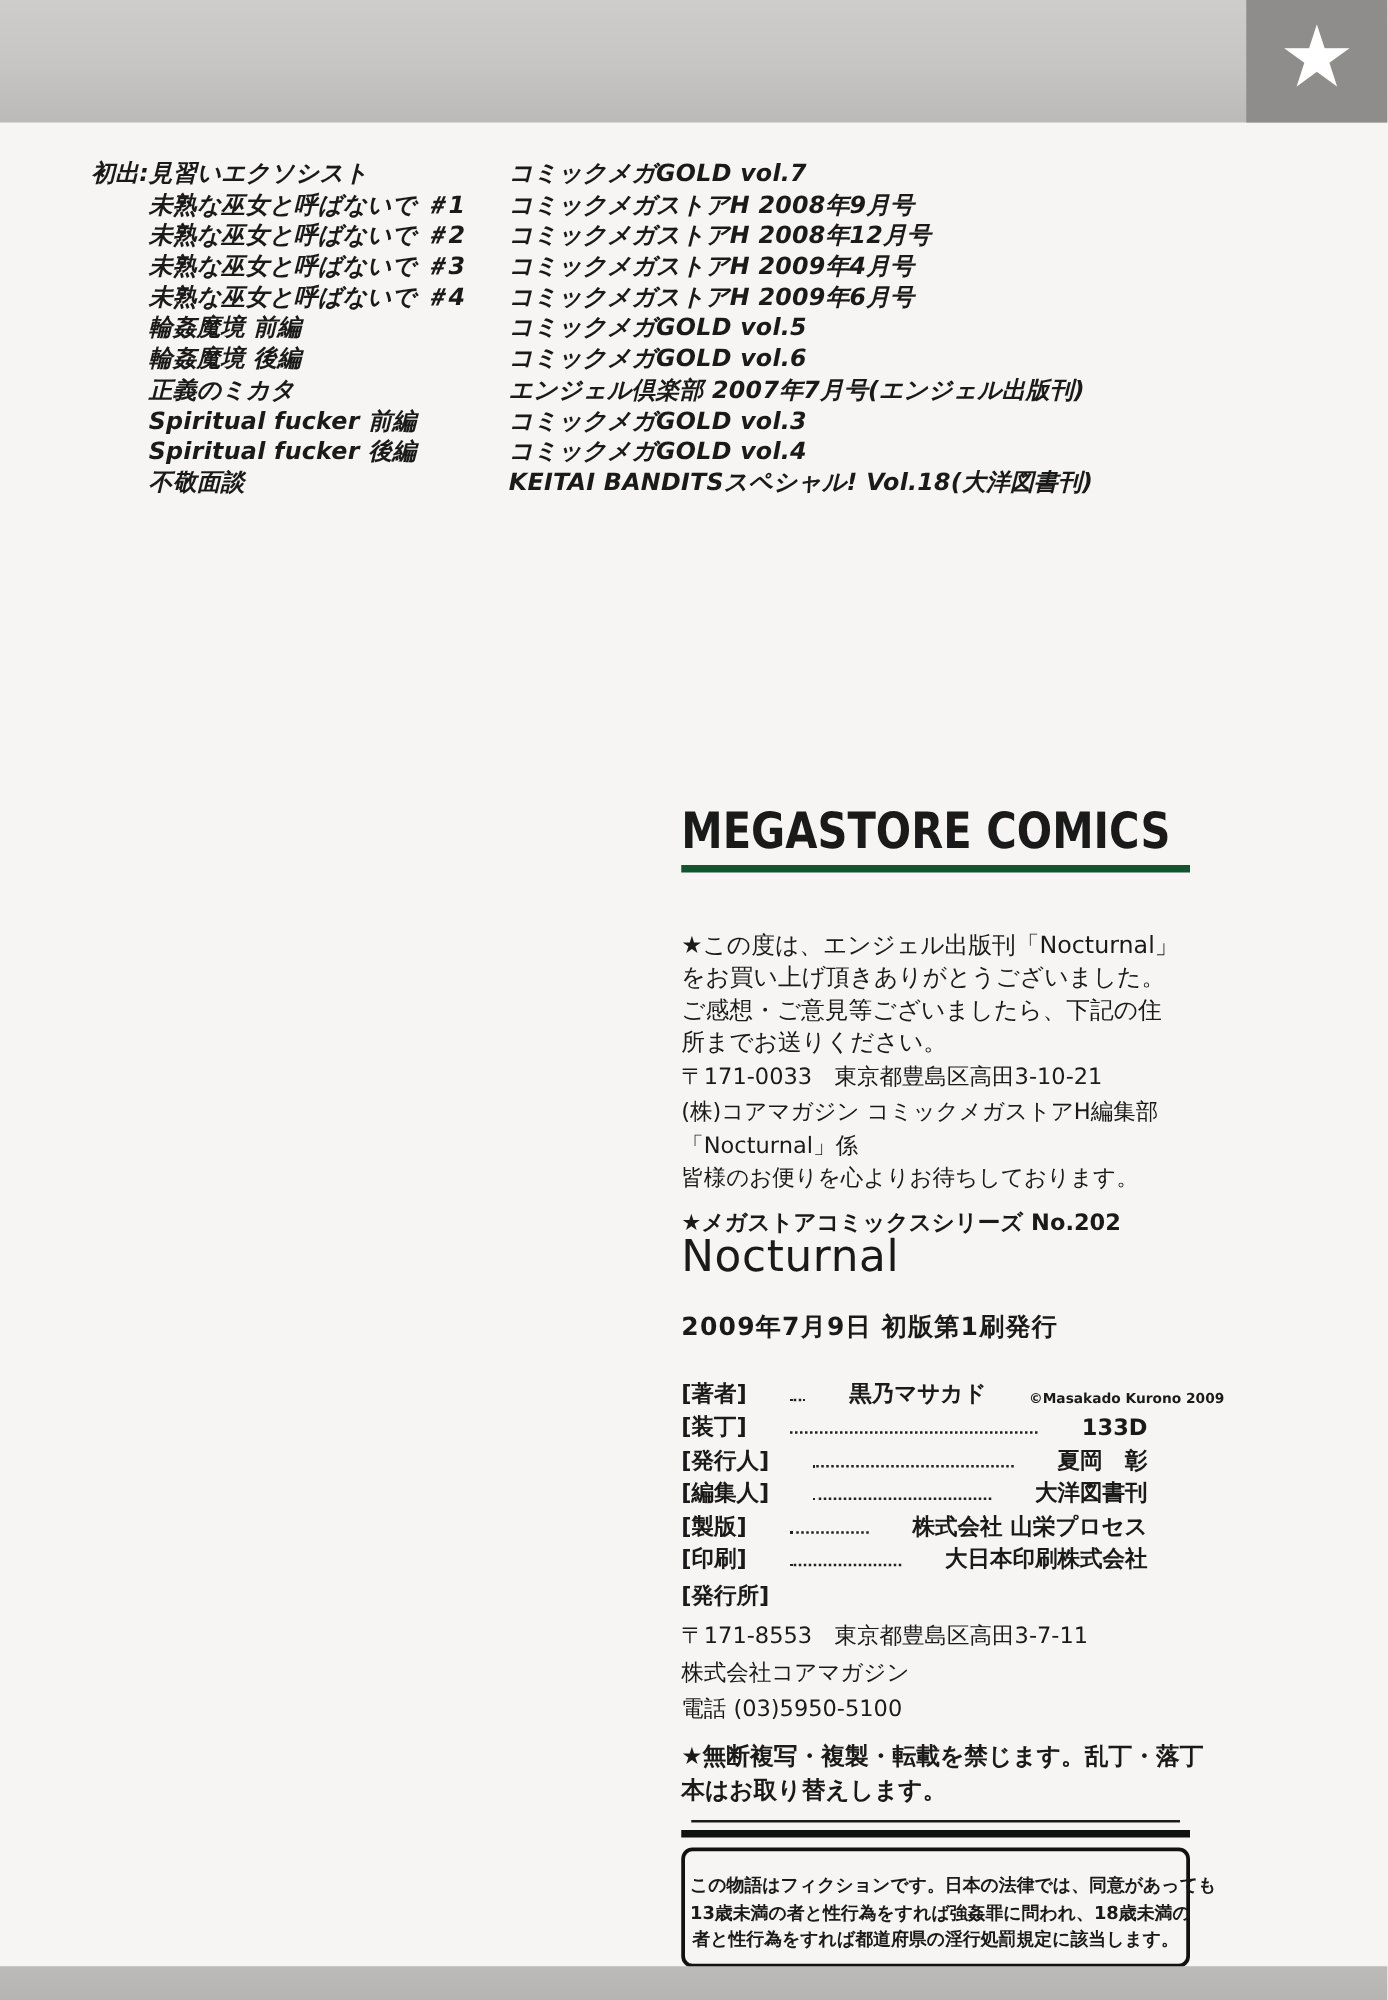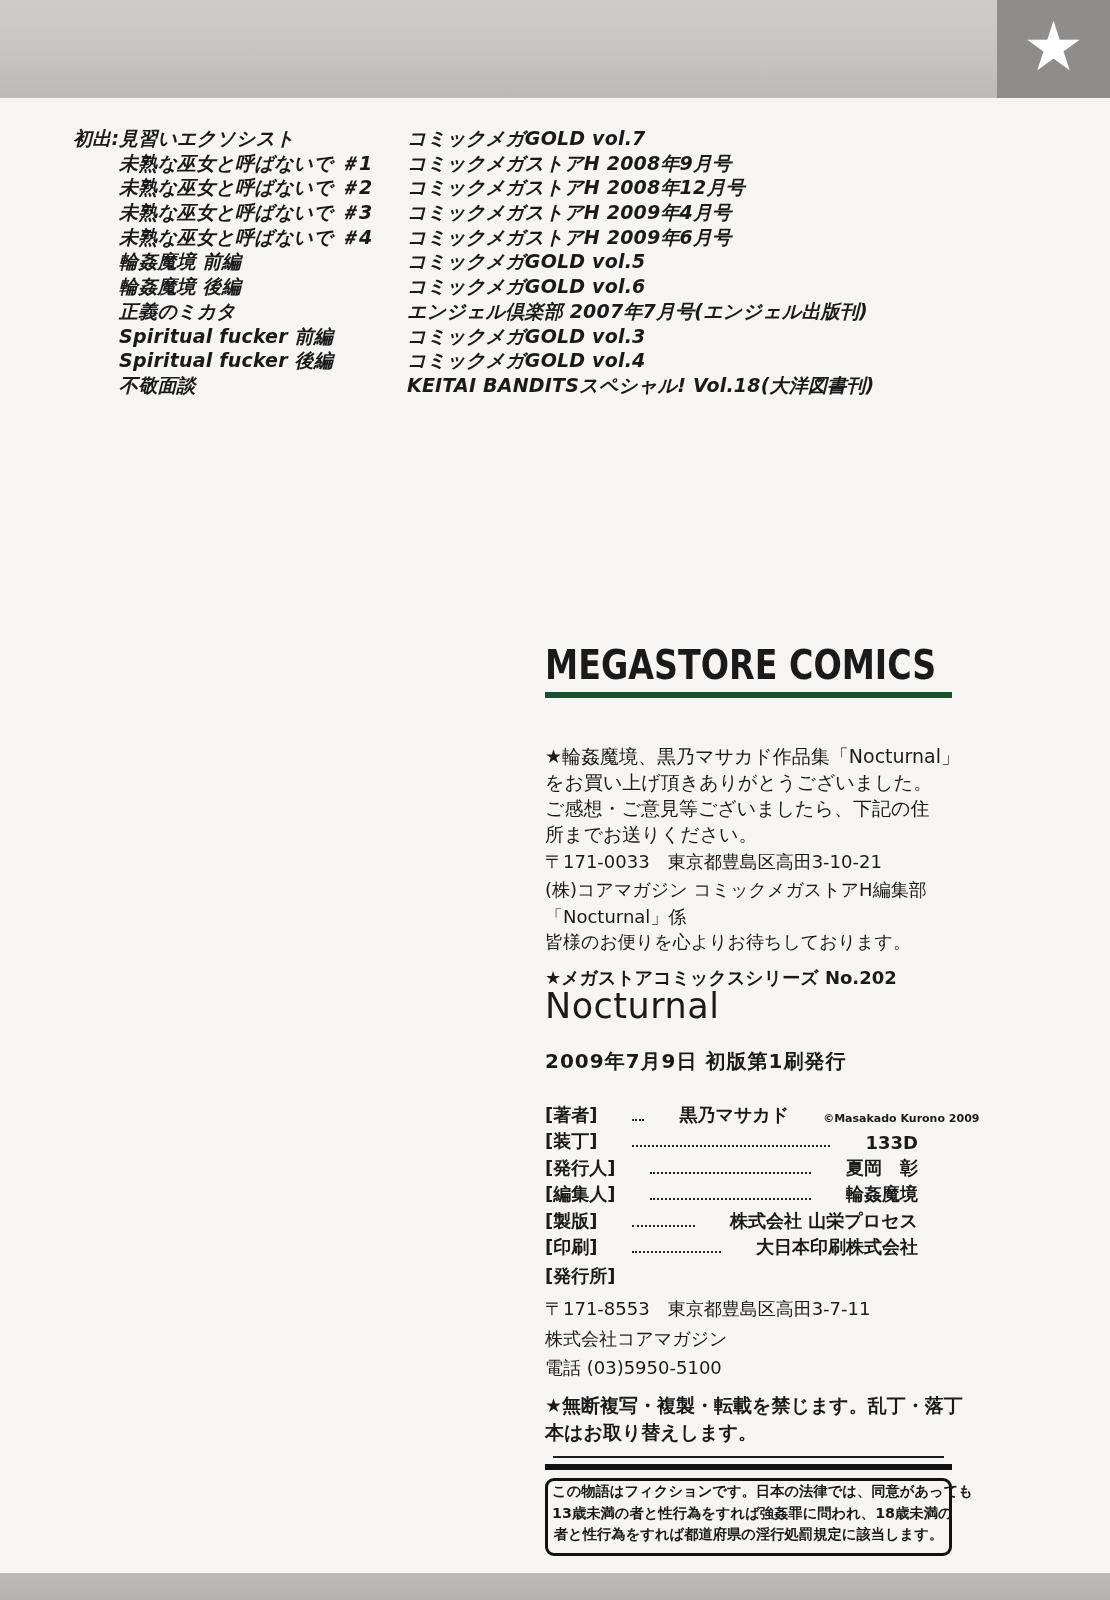--- a/index.html
+++ b/index.html
@@ -95,21 +95,21 @@
 
   .notice { top: 744px; font-size: 19px; font-weight: 600; }
   .notice div { line-height: 27px; white-space: nowrap; }
 
   .rule-thin { top: 808px; left: 8px !important; width: 391px !important; height: 0; border-top: 2px solid #1c1c1c; }
   .rule-thick { top: 816px; width: 407px; height: 6px; background: #111; }
 
   .disclaimer-box {
     top: 830px;
     border: 3px solid #111; border-radius: 9px;
-    padding: 0 4px 7px;
+    padding: 18px 4px 7px;
     text-align: center;
     font-size: 14.3px; font-weight: 600;
   }
   .disclaimer-box div { line-height: 21.5px; white-space: nowrap; }
 </style>
 </head>
 <body>
 
 <div class="page">
 
@@ -189,21 +189,21 @@
     </div>
 
   <div class="colophon">
 
     <div class="logo-wrap">
       <span class="logo-text">MEGASTORE COMICS</span>
     </div>
 
     <div class="thanks">
 
-    <div>★輪姦魔境、黒乃マサカド作品集「Nocturnal」</div>
+    <div>★この度は、エンジェル出版刊「Nocturnal」</div>
         <div>をお買い上げ頂きありがとうございました。</div>
         <div>ご感想・ご意見等ございましたら、下記の住</div>
         <div>所までお送りください。</div>
       </div>
 
     <div class="address">
 
     <div>〒171-0033　東京都豊島区高田3-10-21</div>
         <div>(株)コアマガジン コミックメガストアH編集部</div>
         <div>「Nocturnal」係</div>
@@ -236,21 +236,21 @@
         <div class="credit-row">
           <span class="credit-label">[発行人]</span>
           <span class="leader"></span>
           <span class="credit-value">夏岡　彰</span>
           <span class="credit-note"></span>
         </div>
 
         <div class="credit-row">
           <span class="credit-label">[編集人]</span>
           <span class="leader"></span>
-          <span class="credit-value">輪姦魔境</span>
+          <span class="credit-value">大洋図書刊</span>
           <span class="credit-note"></span>
         </div>
 
         <div class="credit-row">
           <span class="credit-label">[製版]</span>
           <span class="leader"></span>
           <span class="credit-value">株式会社 山栄プロセス</span>
           <span class="credit-note"></span>
         </div>
 

